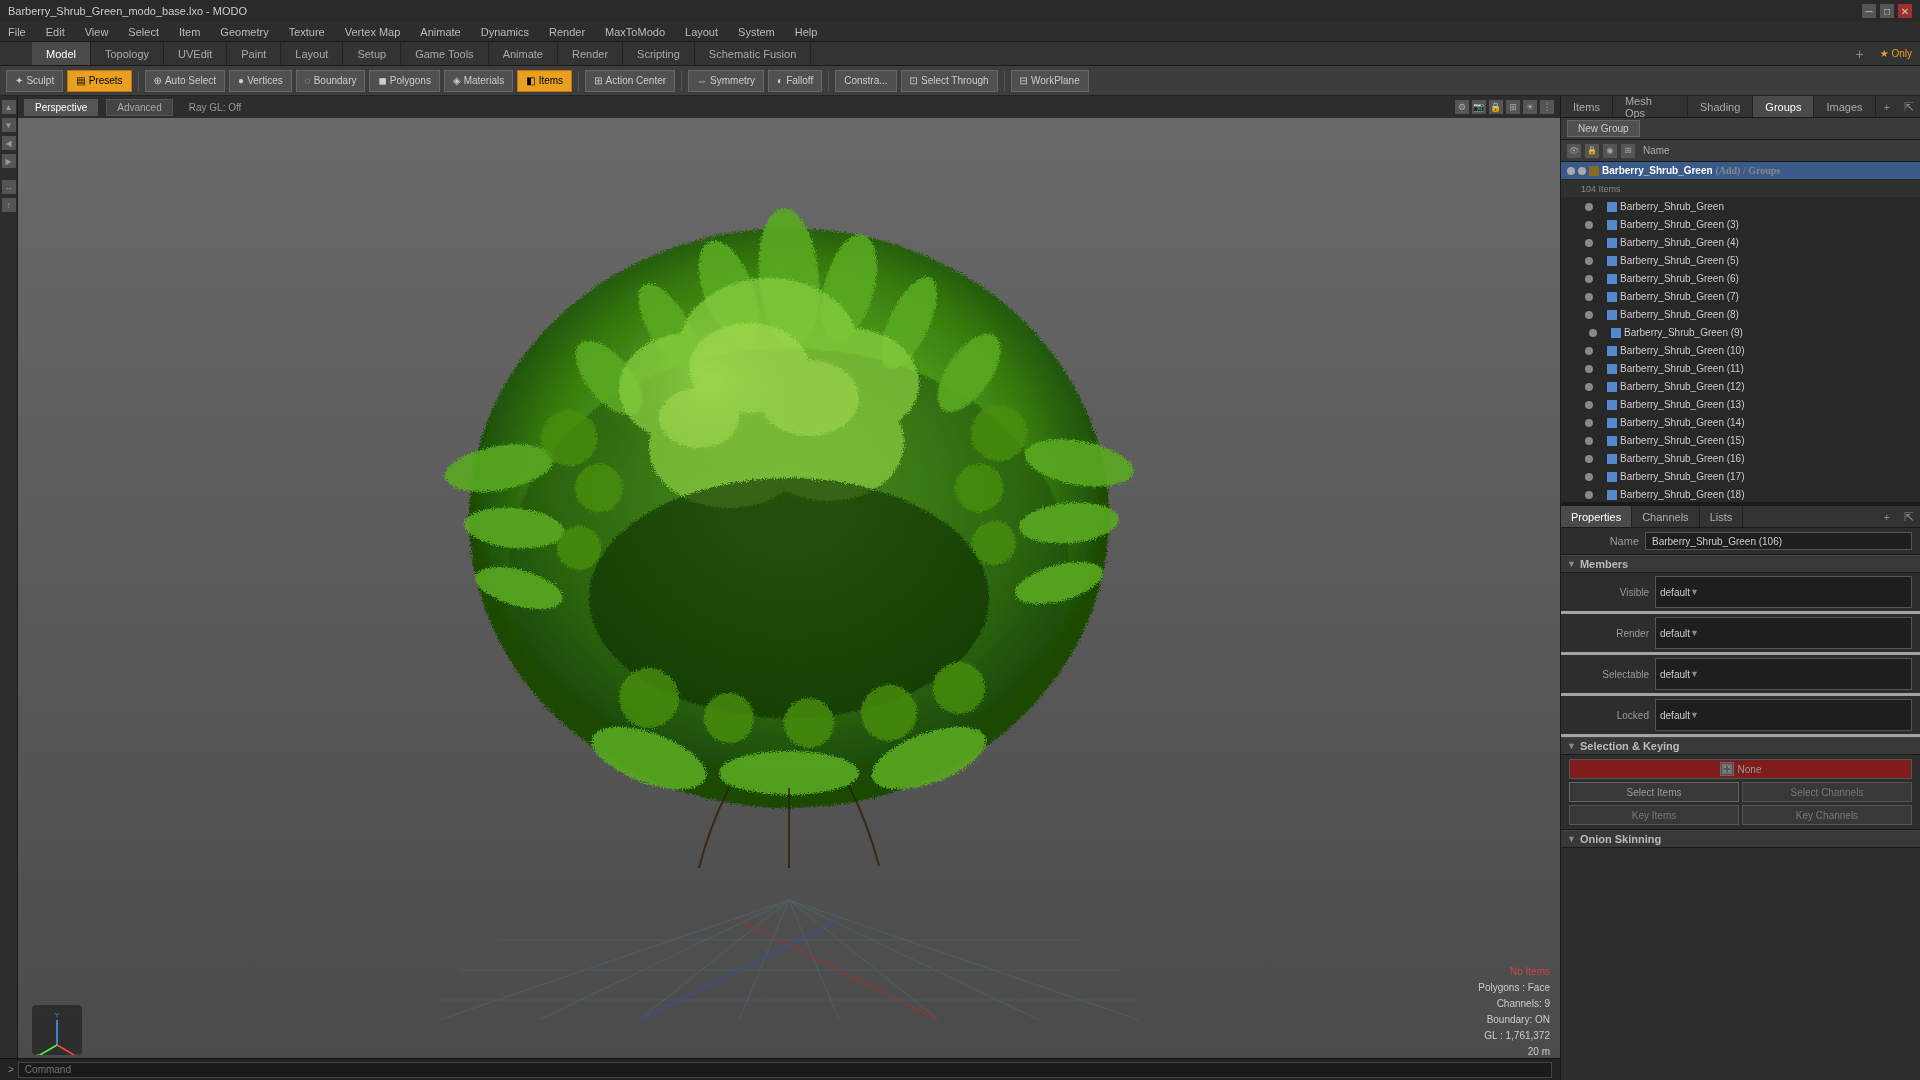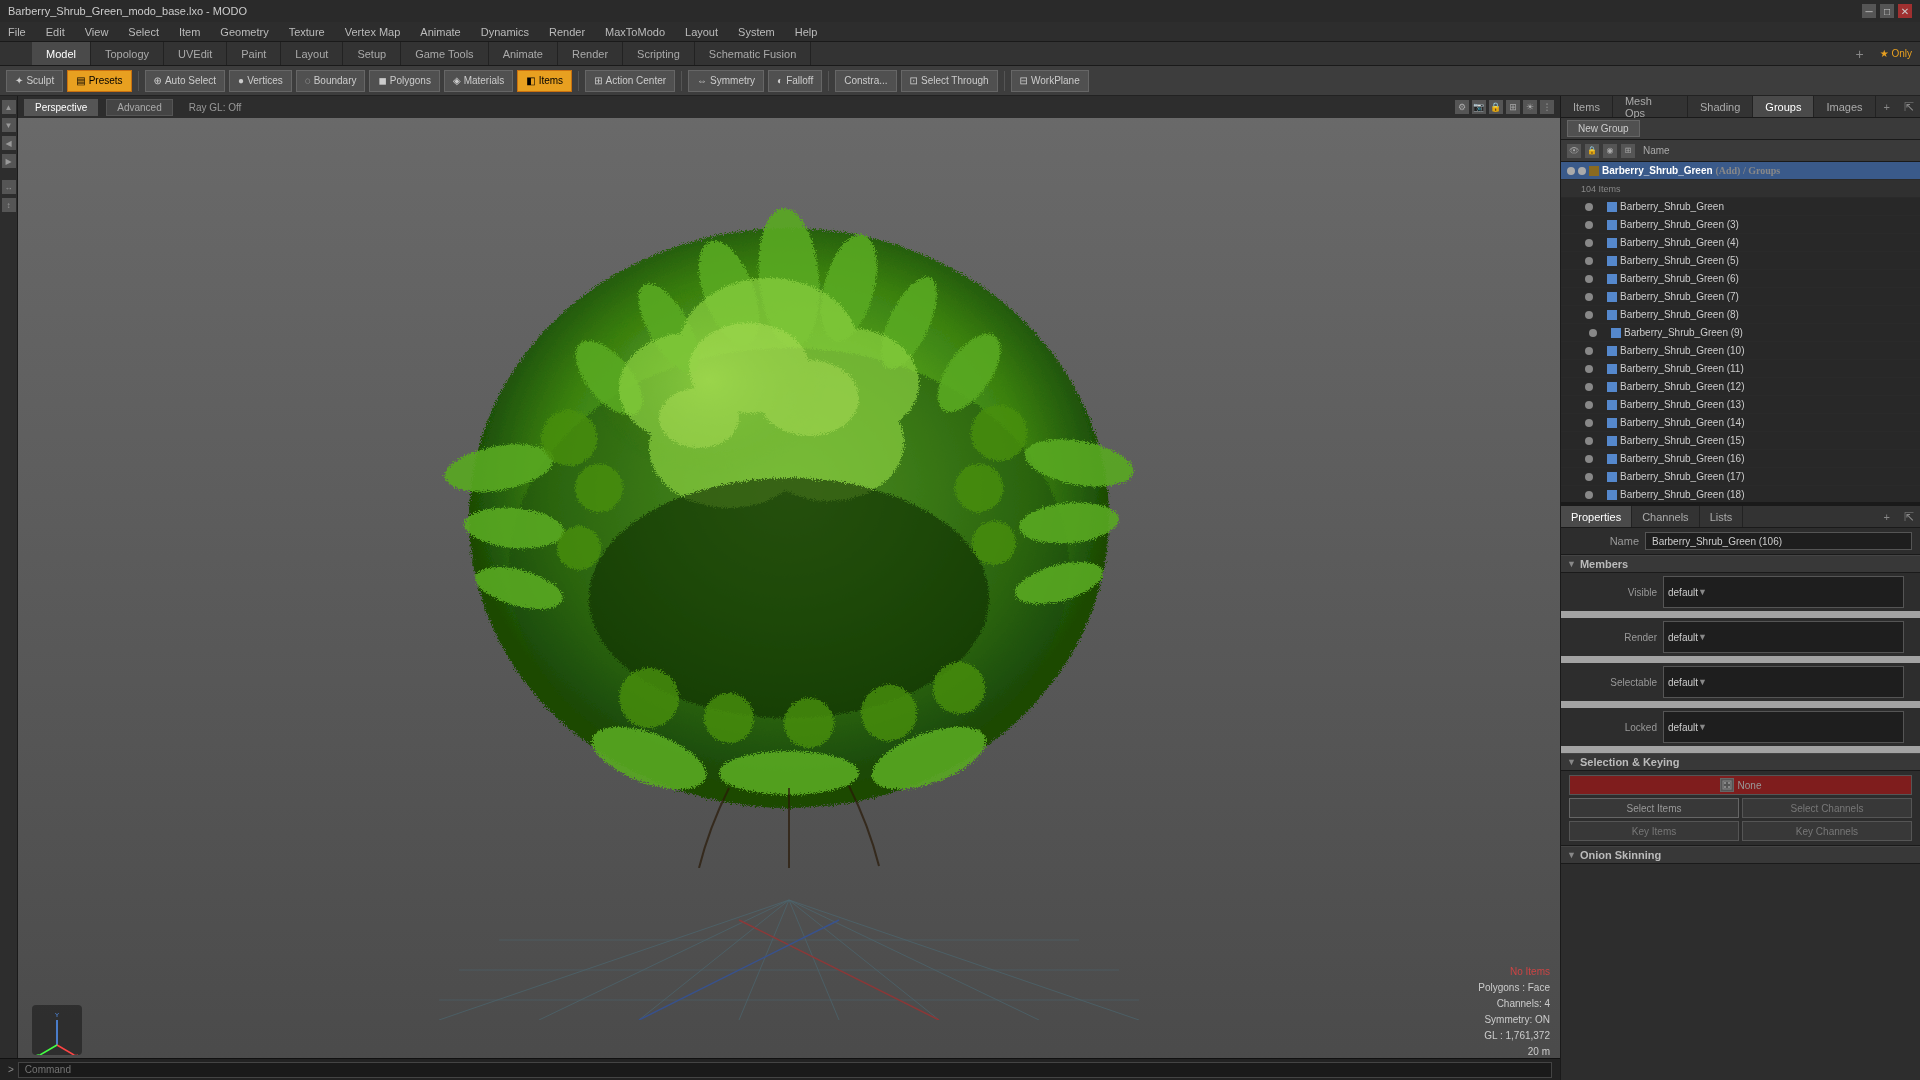--- a/index.html
+++ b/index.html
@@ -404,22 +404,22 @@
       border-bottom: 1px solid #1a1a1a;
       border-top: 1px solid #444;
     }
     .section-arrow { color: #888; margin-right: 4px; font-size: 9px; }
     .section-title { color: #bbb; font-size: 11px; font-weight: bold; }
 
     
     .prop-row {
       display: flex;
       align-items: center;
-      padding: 3px 16px;
-      border-bottom: 7px solid #a3a3a3;
+      padding: 3px 8px;
+      border-bottom: 3px solid #a3a3a3;
       min-height: 22px;
     }
     .prop-label { color: #999; font-size: 10px; width: 80px; text-align: right; margin-right: 6px; flex-shrink: 0; }
     .prop-dropdown {
       flex: 1;
       background: #1e1e1e;
       border: 1px solid #555;
       color: #ccc;
       font-size: 10px;
       padding: 1px 4px;
@@ -744,22 +744,22 @@
           <path d="M 440 640 Q 440 700 440 720"></path>
           <path d="M 380 640 Q 360 680 350 720"></path>
           <path d="M 500 638 Q 520 678 530 718"></path>
         </g>
       </svg>
     </div>
 
     <div id="stats-overlay">
       <div id="stats-no-items">No Items</div>
       <div>Polygons : Face</div>
-      <div>Channels: 4</div>
-      <div>Symmetry: ON</div>
+      <div>Channels: 9</div>
+      <div>Boundary: ON</div>
       <div>GL : 1,761,372</div>
       <div>20 m</div>
     </div>
 
     <svg id="axis-indicator" viewBox="0 0 50 50">
       <rect x="0" y="0" width="50" height="50" fill="#222" opacity="0.7" rx="4"></rect>
       <line x1="25" y1="40" x2="25" y2="15" stroke="#5599ff" stroke-width="1.5"></line>
       <line x1="25" y1="40" x2="42" y2="50" stroke="#ff4444" stroke-width="1.5"></line>
       <line x1="25" y1="40" x2="8" y2="50" stroke="#44ff44" stroke-width="1.5"></line>
       <text x="25" y="12" fill="#5599ff" font-size="6" text-anchor="middle">Y</text>

